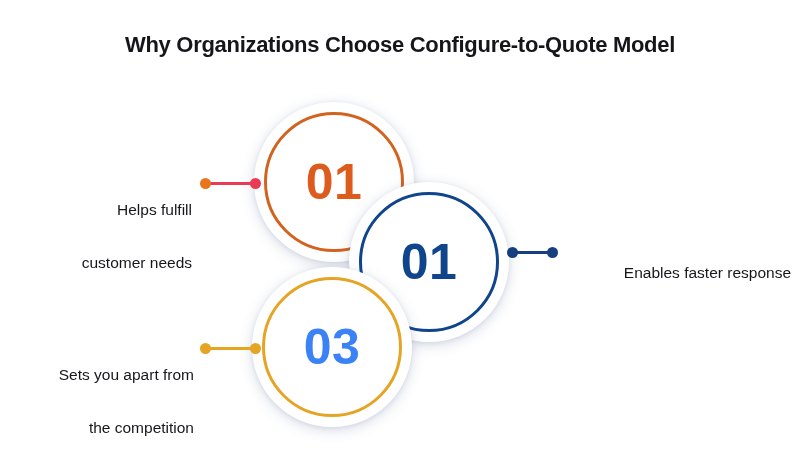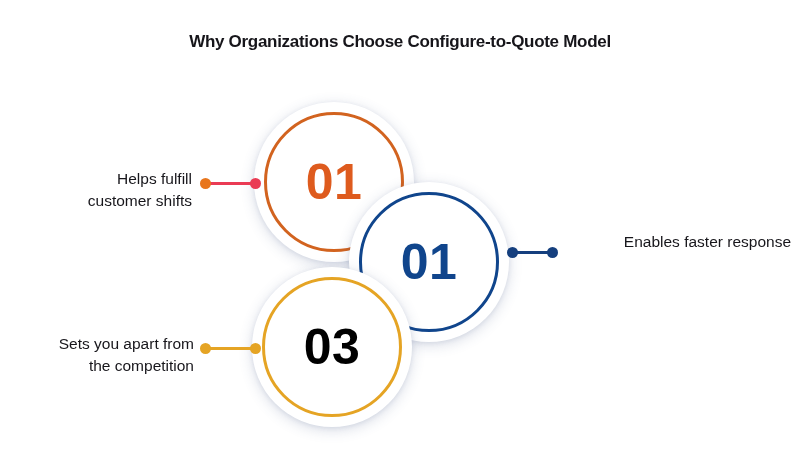--- a/index.html
+++ b/index.html
@@ -20,21 +20,21 @@
     background: #ffffff;
   }
 
   
   .title {
     position: absolute;
     left: 0;
     top: 32px;
     width: 800px;
     text-align: center;
-    font-size: 17px;
+    font-size: 22px;
     font-weight: bold;
     color: #16151a;
     letter-spacing: -0.3px;
     white-space: nowrap;
   }
 
   
   .node {
     position: absolute;
     border-radius: 50%;
@@ -98,21 +98,21 @@
     width: 160px;
     height: 160px;
     z-index: 3;
   }
   #node-03 .ring {
     left: 10px;  top: 10px;
     width: 140px; height: 140px;
     border-width: 3.5px;
     border-color: #e5a424;
   }
-  #node-03 .numeral { color: #000000; }
+  #node-03 .numeral { color: #3b82f6; }
 
   
   .connector {
     position: absolute;
     height: 12px;
     display: flex;
     align-items: center;
     z-index: 4;
   }
   .conn-line {
@@ -163,21 +163,21 @@
     top: 231px;
     width: 215px;
     text-align: right;
   }
   #label-03 {
     left: 4px;
     top: 333px;
     width: 190px;
     text-align: right;
   }
-  .label-line { display: block; white-space: nowrap; }
+  .label-line { display: block; white-space: nowrap; margin-top: 31px; }
 </style>
 </head>
 <body>
 
 <div class="infographic">
 
   <div class="title">Why Organizations Choose Configure-to-Quote Model</div>
 
   <div class="node" id="node-01">
     <div class="ring"></div>
@@ -207,21 +207,21 @@
   </div>
 
   <div class="connector" id="connector-03">
     <span class="conn-line"></span>
     <span class="dot dot-left"></span>
     <span class="dot dot-right"></span>
   </div>
 
   <div class="label" id="label-01">
     <span class="label-line">Helps fulfill</span>
-    <span class="label-line">customer shifts</span>
+    <span class="label-line">customer needs</span>
   </div>
 
   <div class="label" id="label-02">
     <span class="label-line">Enables faster response</span>
   </div>
 
   <div class="label" id="label-03">
     <span class="label-line">Sets you apart from</span>
     <span class="label-line">the competition</span>
   </div>

